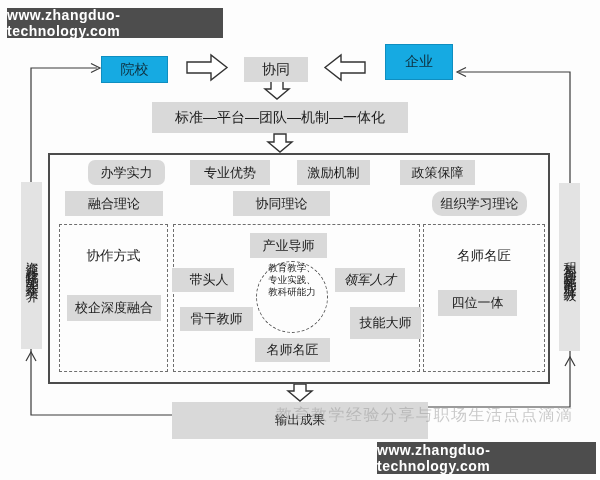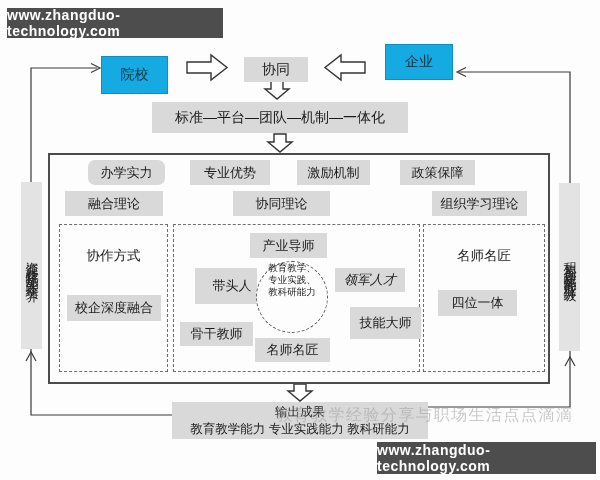--- a/index.html
+++ b/index.html
@@ -71,59 +71,58 @@
   <polygon points="187,62 211,62 211,55 227,67.5 211,80 211,73 187,73" fill="#ffffff" stroke="#333" stroke-width="1.4"></polygon>
   <polygon points="365,62 341,62 341,55 325,67.5 341,80 341,73 365,73" fill="#ffffff" stroke="#333" stroke-width="1.4"></polygon>
   <polygon points="271,81 283,81 283,89 289,89 277,99 265,89 271,89" fill="#ffffff" stroke="#333" stroke-width="1.4"></polygon>
   <polygon points="274,134 286,134 286,142 292,142 280,152 268,142 274,142" fill="#ffffff" stroke="#333" stroke-width="1.4"></polygon>
   <polygon points="294,384 306,384 306,391 312,391 300,401 288,391 294,391" fill="#ffffff" stroke="#333" stroke-width="1.4"></polygon>
 </svg>
 
 <div class="abs banner" style="left:7px;top:8px;width:216px;height:30px;">www.zhangduo-technology.com</div>
 <div class="abs banner" style="left:377px;top:442px;width:219px;height:32px;">www.zhangduo-technology.com</div>
 
-<div class="abs cbox" style="left:101px;top:56px;width:67px;height:38px;font-family:Liberation Mono, monospace;">院校</div>
+<div class="abs cbox" style="left:101px;top:56px;width:67px;height:27px;font-family:Liberation Mono, monospace;">院校</div>
 <div class="abs gbox" style="left:244px;top:57px;width:64px;height:25px;font-size:14px;">协同</div>
 <div class="abs cbox" style="left:385px;top:44px;width:68px;height:36px;">企业</div>
 <div class="abs gbox" style="left:152px;top:102px;width:256px;height:31px;font-size:14px;">标准—平台—团队—机制—一体化</div>
 
 <div class="abs vstrip" style="left:21px;top:182px;width:21px;height:167px;">资源转化赋能人才培养</div>
 <div class="abs vstrip" style="left:559px;top:183px;width:21px;height:168px;">积累创新赋能产业升级</div>
 
 <div class="abs container-frame" style="left:48px;top:153px;width:502px;height:231px;"></div>
 
 <div class="abs gbox" style="left:88px;top:160px;width:77px;height:25px;border-radius:7px;">办学实力</div>
 <div class="abs gbox" style="left:190px;top:160px;width:80px;height:25px;">专业优势</div>
 <div class="abs gbox" style="left:297px;top:160px;width:73px;height:25px;">激励机制</div>
 <div class="abs gbox" style="left:400px;top:160px;width:75px;height:25px;">政策保障</div>
 
 <div class="abs gbox" style="left:65px;top:191px;width:98px;height:25px;">融合理论</div>
 <div class="abs gbox" style="left:233px;top:191px;width:97px;height:25px;">协同理论</div>
-<div class="abs gbox" style="left:432px;top:191px;width:95px;height:25px;">组织学习理论</div>
+<div class="abs gbox" style="left:432px;top:191px;width:95px;height:25px;border-radius:10px;">组织学习理论</div>
 
 <div class="abs dashed-panel" style="left:59px;top:224px;width:109px;height:148px;"></div>
 <div class="abs dashed-panel" style="left:173px;top:224px;width:247px;height:148px;"></div>
 <div class="abs dashed-panel" style="left:423px;top:224px;width:122px;height:148px;"></div>
 
 <div class="abs panel-title" style="left:59px;top:247px;width:109px;">协作方式</div>
 <div class="abs gbox" style="left:67px;top:295px;width:94px;height:26px;">校企深度融合</div>
 
 <div class="abs gbox" style="left:250px;top:233px;width:77px;height:25px;">产业导师</div>
-<div class="abs gbox" style="left:195px;top:268px;width:62px;height:36px;padding-left:12px;">带头人</div>
+<div class="abs gbox" style="left:172px;top:268px;width:62px;height:24px;padding-left:12px;">带头人</div>
 <div class="abs gbox" style="left:335px;top:268px;width:70px;height:24px;font-style:italic;">领军人才</div>
-<div class="abs gbox" style="left:180px;top:307px;width:73px;height:24px;margin-top:15px;">骨干教师</div>
+<div class="abs gbox" style="left:180px;top:307px;width:73px;height:24px;">骨干教师</div>
 <div class="abs gbox" style="left:350px;top:307px;width:71px;height:32px;">技能大师</div>
 <div class="abs gbox" style="left:255px;top:338px;width:75px;height:24px;">名师名匠</div>
 <div class="abs circle" style="left:256px;top:261px;width:72px;height:72px;">
   <div>教育教学、</div>
   <div>专业实践、</div>
   <div>教科研能力</div>
 </div>
 
 <div class="abs panel-title" style="left:423px;top:247px;width:122px;">名师名匠</div>
 <div class="abs gbox" style="left:438px;top:290px;width:79px;height:26px;">四位一体</div>
 
 <div class="abs outbox" style="left:172px;top:402px;width:256px;height:37px;">
   <div>输出成果</div>
-  <div>教育教学能力 专业实践能力 教科研能力</div>
 </div>
 
 <div class="abs watermark" style="left:276px;top:405px;width:322px;">教育教学经验分享与职场生活点点滴滴</div>
 
 </body></html>

